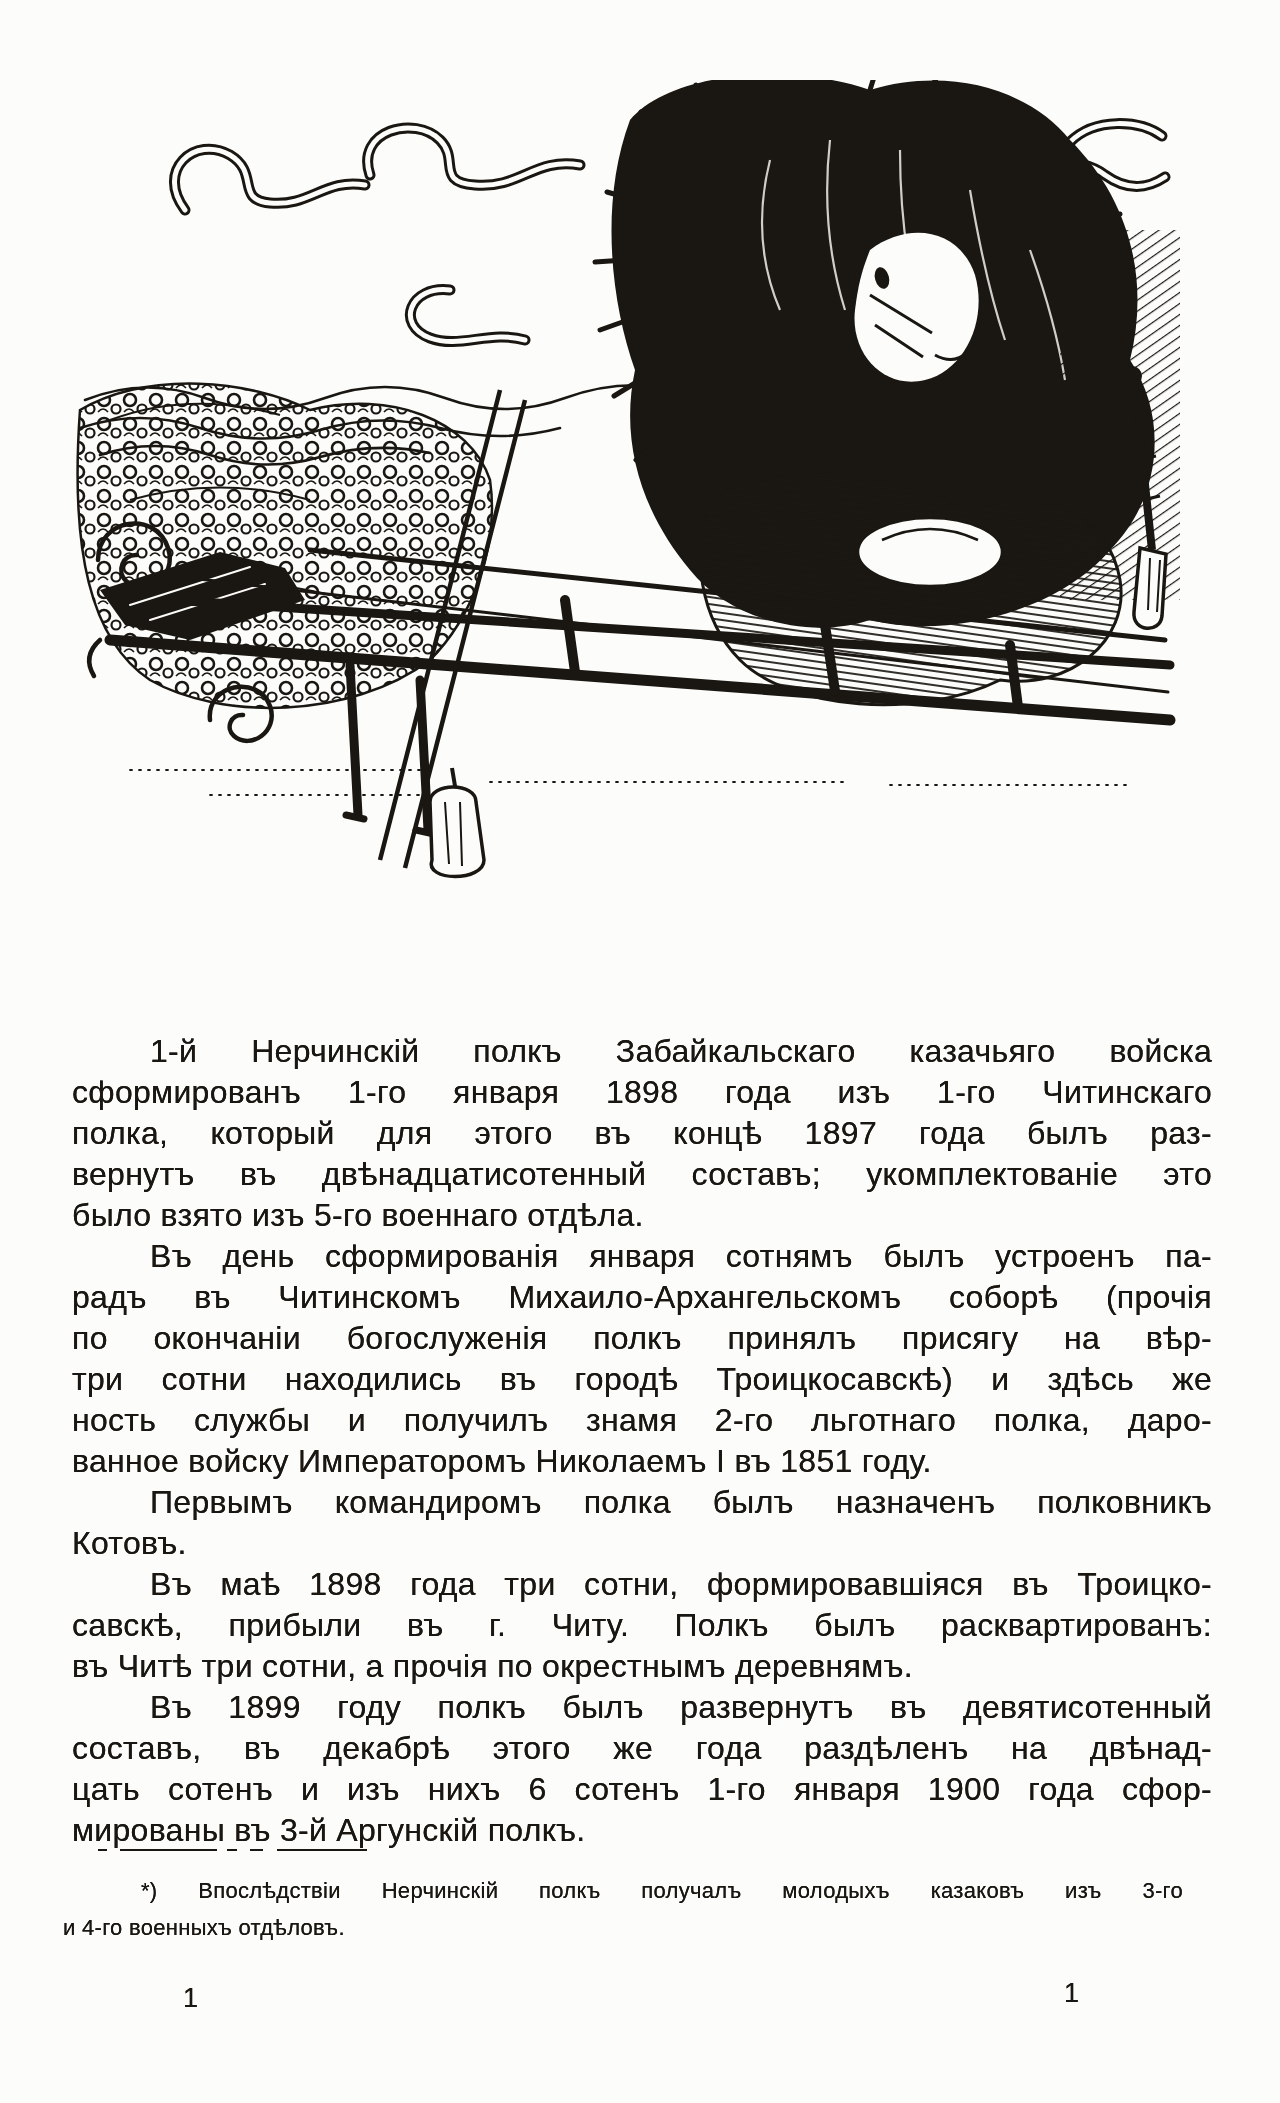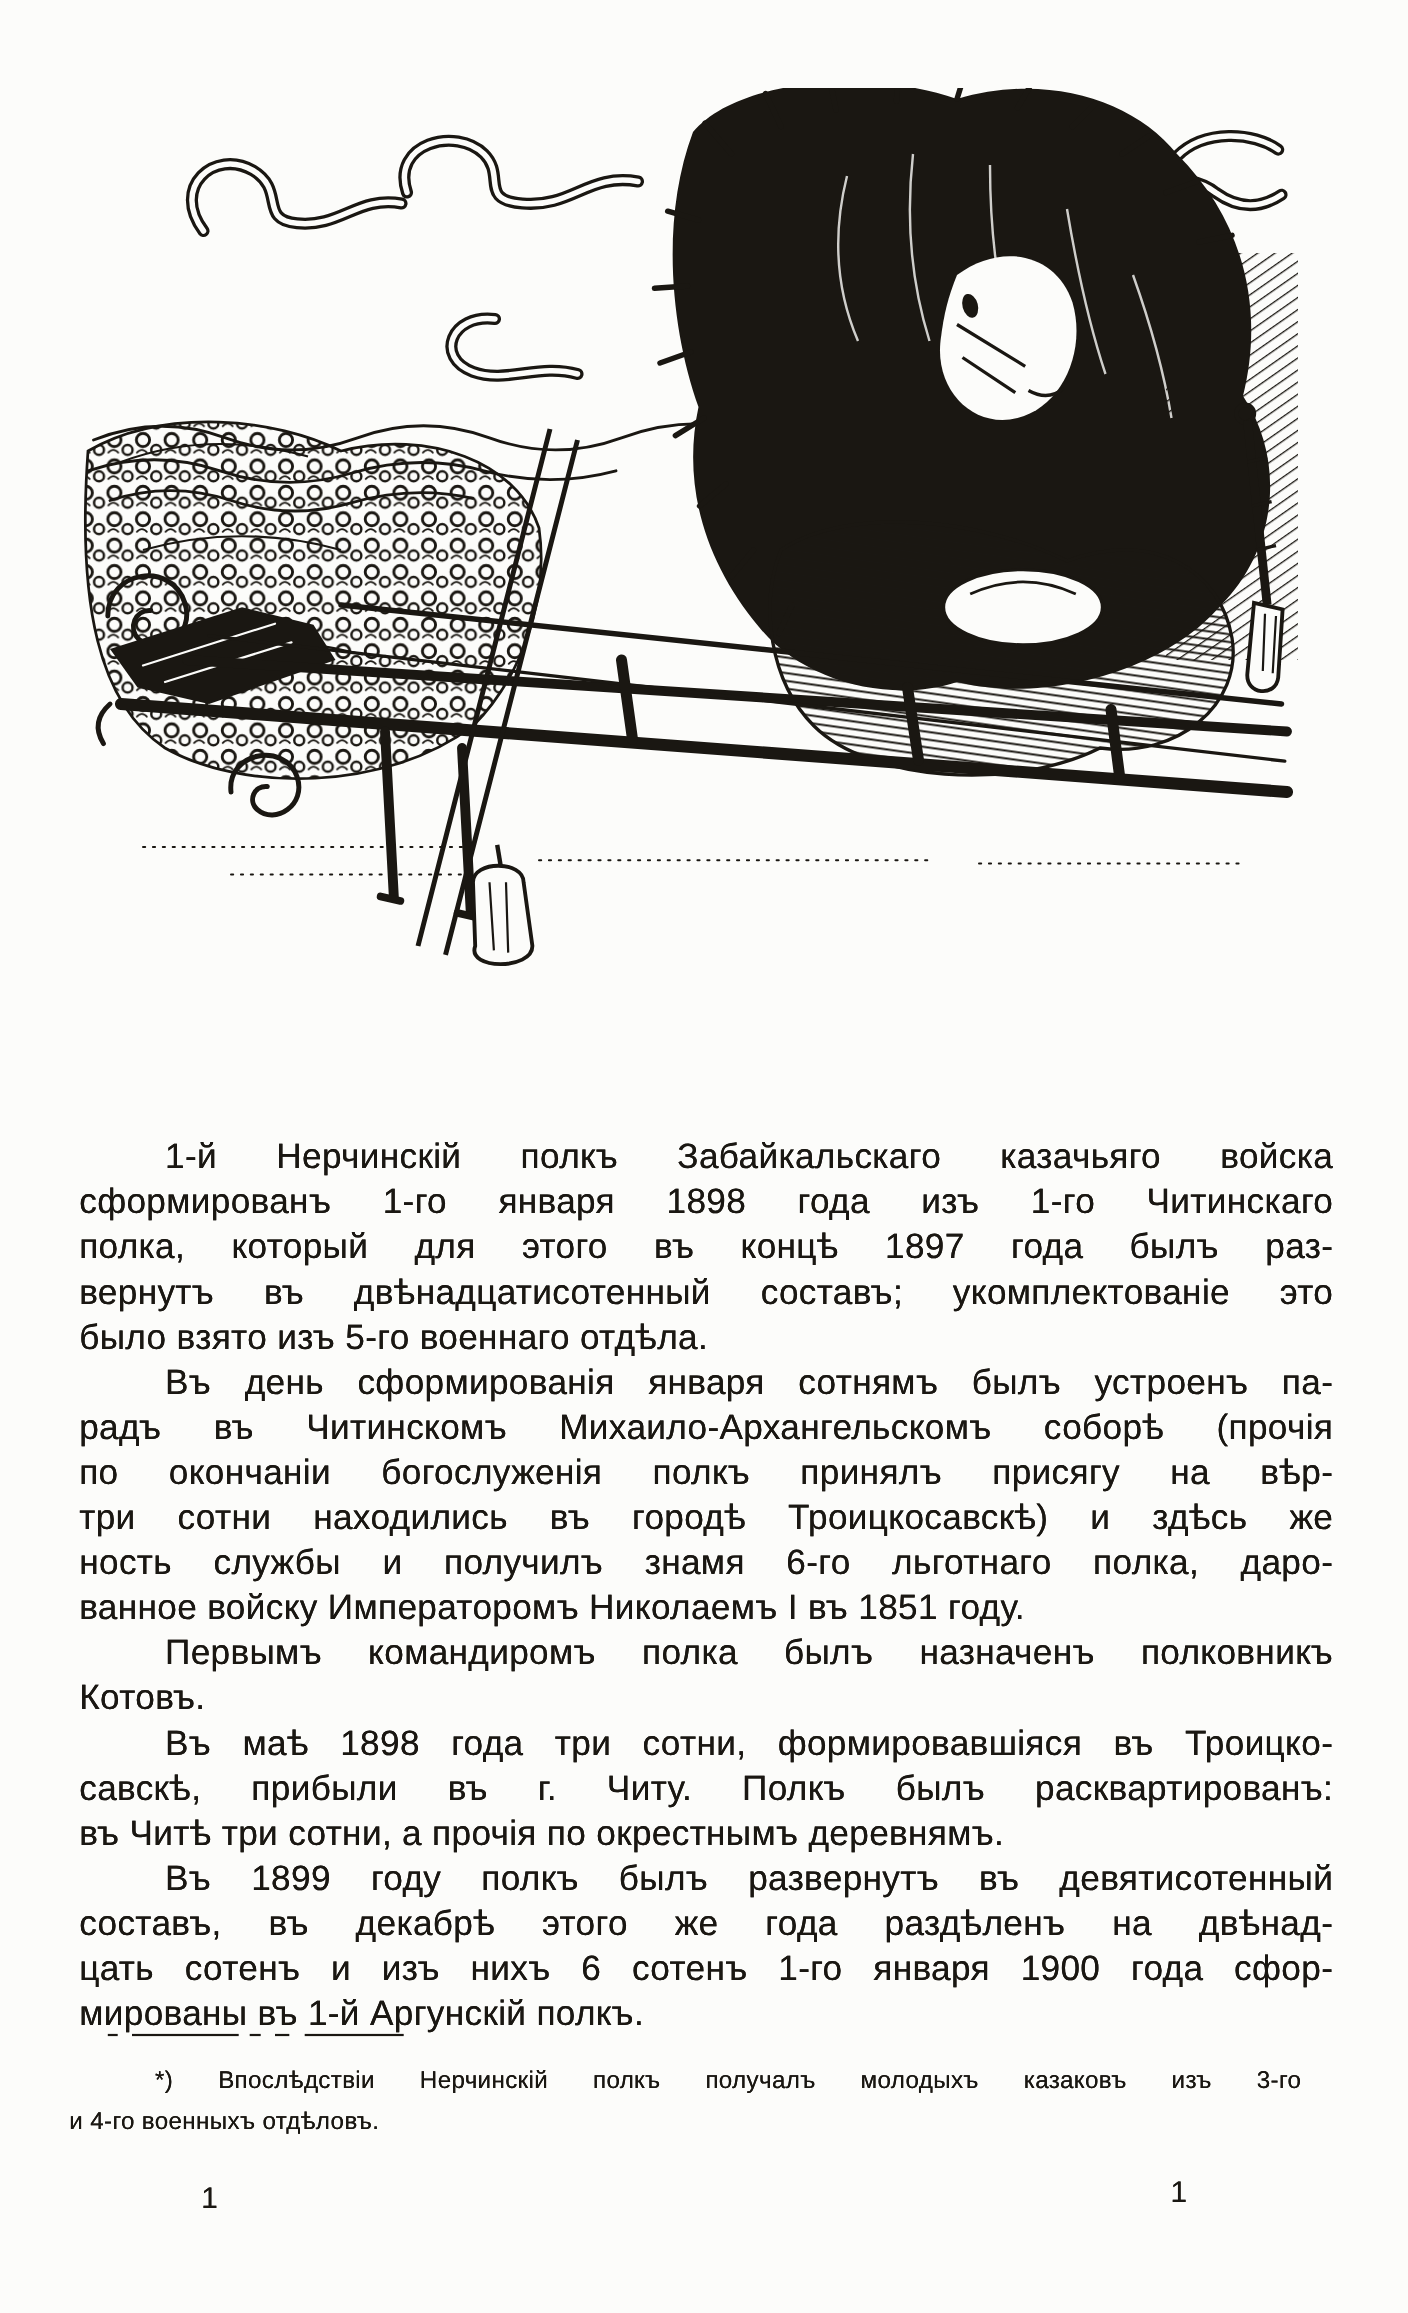--- a/index.html
+++ b/index.html
@@ -160,31 +160,31 @@
   <div class="body-text">
     <div class="ln ind">1-й  Нерчинскій  полкъ  Забайкальскаго  казачьяго  войска</div>
     <div class="ln">сформированъ  1-го  января  1898  года  изъ  1-го  Читинскаго</div>
     <div class="ln">полка,  который  для  этого  въ  концѣ  1897  года  былъ  раз-</div>
     <div class="ln">вернутъ  въ  двѣнадцатисотенный  составъ;  укомплектованіе  это</div>
     <div class="ln end">было  взято  изъ  5-го  военнаго  отдѣла.</div>
     <div class="ln ind">Въ  день сформированія  января  сотнямъ  былъ  устроенъ  па-</div>
     <div class="ln">радъ  въ  Читинскомъ  Михаило-Архангельскомъ  соборѣ (прочія</div>
     <div class="ln">по  окончаніи  богослуженія  полкъ  принялъ  присягу  на  вѣр-</div>
     <div class="ln">три  сотни  находились  въ городѣ  Троицкосавскѣ)  и  здѣсь  же</div>
-    <div class="ln">ность  службы  и  получилъ  знамя  6-го  льготнаго  полка,  даро-</div>
+    <div class="ln">ность  службы  и  получилъ  знамя  2-го  льготнаго  полка,  даро-</div>
     <div class="ln end">ванное  войску  Императоромъ  Николаемъ  I  въ  1851  году.</div>
     <div class="ln ind">Первымъ  командиромъ  полка  былъ  назначенъ  полковникъ</div>
     <div class="ln end">Котовъ.</div>
     <div class="ln ind">Въ маѣ 1898 года  три  сотни,  формировавшіяся  въ  Троицко-</div>
     <div class="ln">савскѣ,  прибыли  въ  г.  Читу.  Полкъ  былъ  расквартированъ:</div>
     <div class="ln end">въ  Читѣ  три  сотни,  а  прочія  по  окрестнымъ  деревнямъ.</div>
     <div class="ln ind">Въ  1899  году  полкъ  былъ  развернутъ  въ  девятисотенный</div>
     <div class="ln">составъ,  въ  декабрѣ  этого  же  года  раздѣленъ  на  двѣнад-</div>
     <div class="ln">цать сотенъ  и изъ нихъ 6 сотенъ  1-го января 1900 года сфор-</div>
-    <div class="ln end">мированы  въ  1-й  Аргунскій  полкъ.</div>
+    <div class="ln end">мированы  въ  3-й  Аргунскій  полкъ.</div>
   </div>
 
   <div class="fn-sep">
     <i class="s1"></i>
       <i class="s2"></i>
       <i class="s3"></i>
       <i class="s4"></i>
       <i class="s5"></i>
   </div>
 

